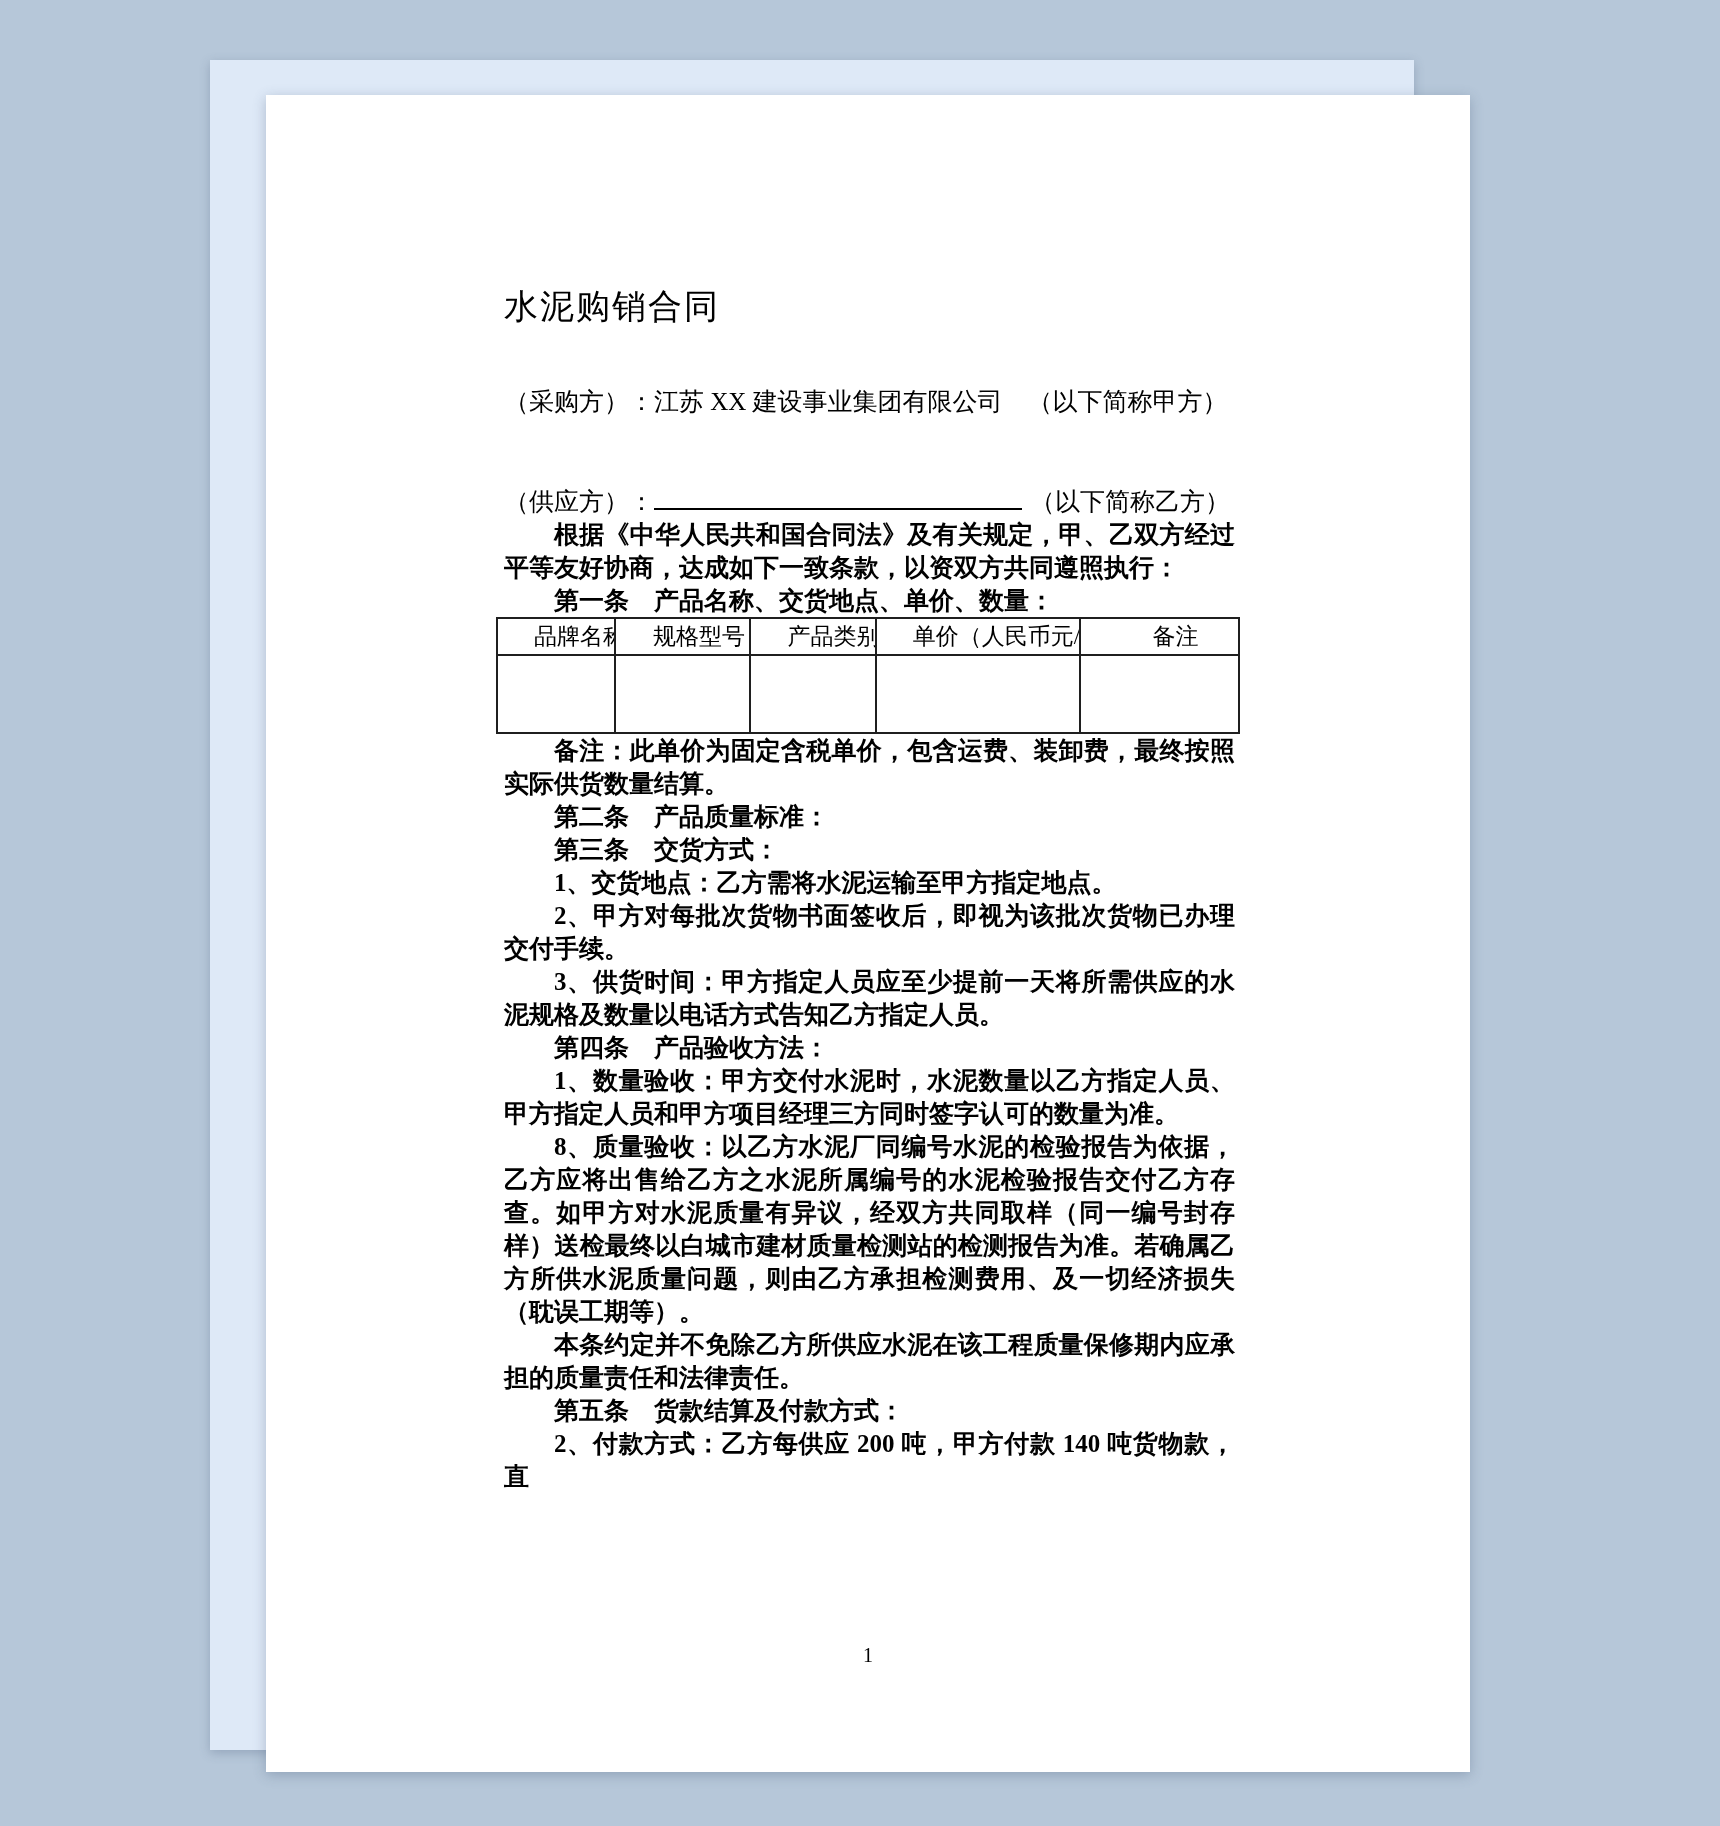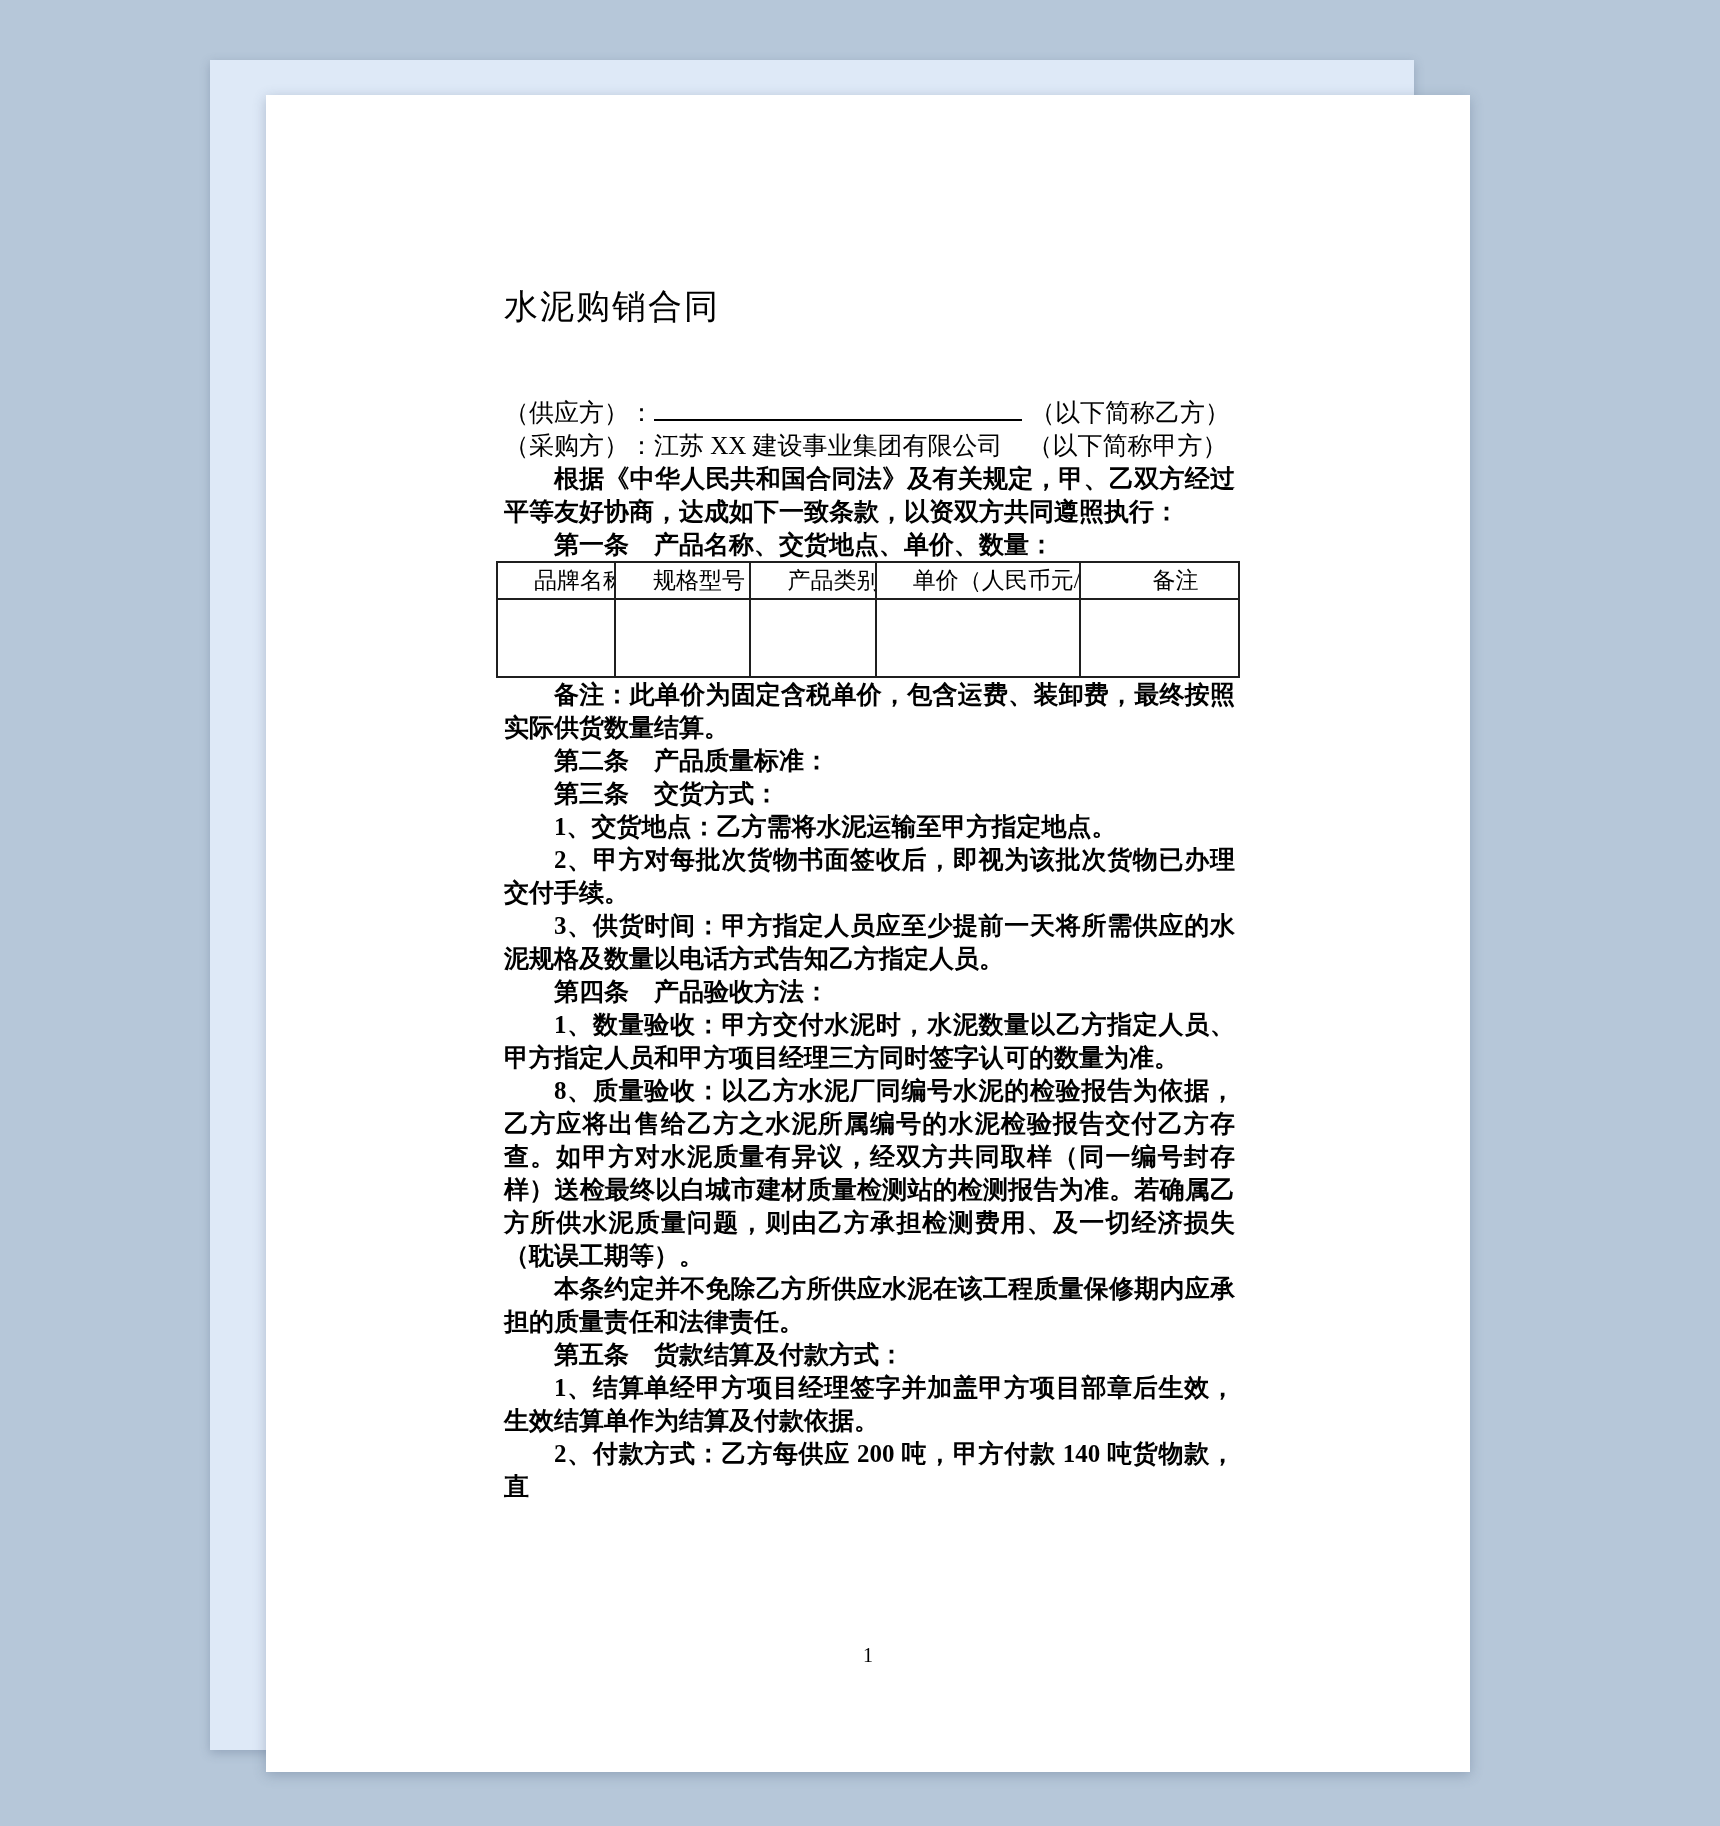--- a/index.html
+++ b/index.html
@@ -79,23 +79,23 @@
 </style>
 </head>
 <body>
 
 <div class="back-sheet"></div>
 
 <div class="page">
 
   <h1 class="doc-title">水泥购销合同</h1>
 
+  <p class="partyline buyer-line"><span>（采购方）：</span><span>江苏 XX 建设事业集团有限公司</span><span>　（以下简称甲方）</span></p>
+
   <p class="partyline supplier-line"><span>（供应方）：</span><span class="blank-line"></span><span>（以下简称乙方）</span></p>
-
-  <p class="partyline buyer-line"><span>（采购方）：</span><span>江苏 XX 建设事业集团有限公司</span><span>　（以下简称甲方）</span></p>
 
   <p class="para">根据《中华人民共和国合同法》及有关规定，甲、乙双方经过平等友好协商，达成如下一致条款，以资双方共同遵照执行：</p>
 
   <div>
       <p class="heading">第一条　产品名称、交货地点、单价、数量：</p>
       <table class="product-table">
         <tbody>
           <tr>
             <th style="width: 14.8%;">品牌名称</th>
             <th style="width: 17.7%; border-radius: 15px;">规格型号</th>
@@ -116,19 +116,18 @@
       <p class="heading">第二条　产品质量标准：</p>
       <p class="heading">第三条　交货方式：</p>
       <p class="para">1、交货地点：乙方需将水泥运输至甲方指定地点。</p>
       <p class="para">2、甲方对每批次货物书面签收后，即视为该批次货物已办理交付手续。</p>
       <p class="para">3、供货时间：甲方指定人员应至少提前一天将所需供应的水泥规格及数量以电话方式告知乙方指定人员。</p>
       <p class="heading">第四条　产品验收方法：</p>
       <p class="para">1、数量验收：甲方交付水泥时，水泥数量以乙方指定人员、甲方指定人员和甲方项目经理三方同时签字认可的数量为准。</p>
       <p class="para">8、质量验收：以乙方水泥厂同编号水泥的检验报告为依据，乙方应将出售给乙方之水泥所属编号的水泥检验报告交付乙方存查。如甲方对水泥质量有异议，经双方共同取样（同一编号封存样）送检最终以白城市建材质量检测站的检测报告为准。若确属乙方所供水泥质量问题，则由乙方承担检测费用、及一切经济损失（耽误工期等）。</p>
       <p class="para">本条约定并不免除乙方所供应水泥在该工程质量保修期内应承担的质量责任和法律责任。</p>
       <p class="heading">第五条　货款结算及付款方式：</p>
-      <p class="para">1、结算单经甲方项目经理签字并加盖甲方项目部章后生效，生效结算单作为结算及付款依据。</p>
       <p class="para">2、付款方式：乙方每供应 200 吨，甲方付款 140 吨货物款，直</p>
     </div>
 
   <div class="pageno">1</div>
 
 </div>
 
 </body></html>

